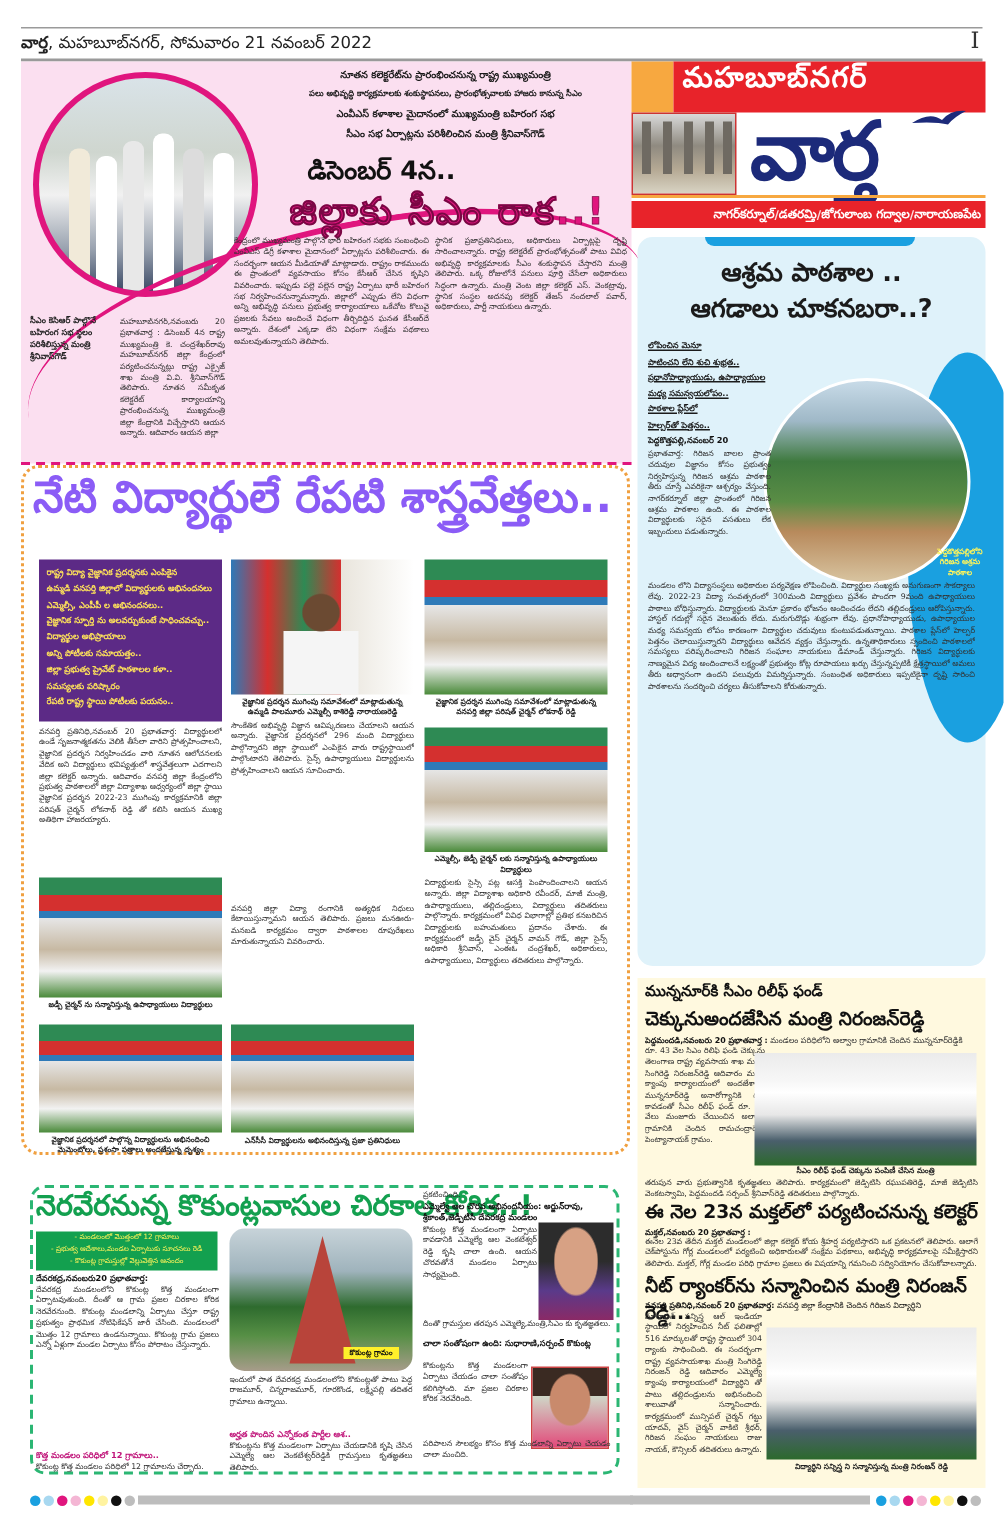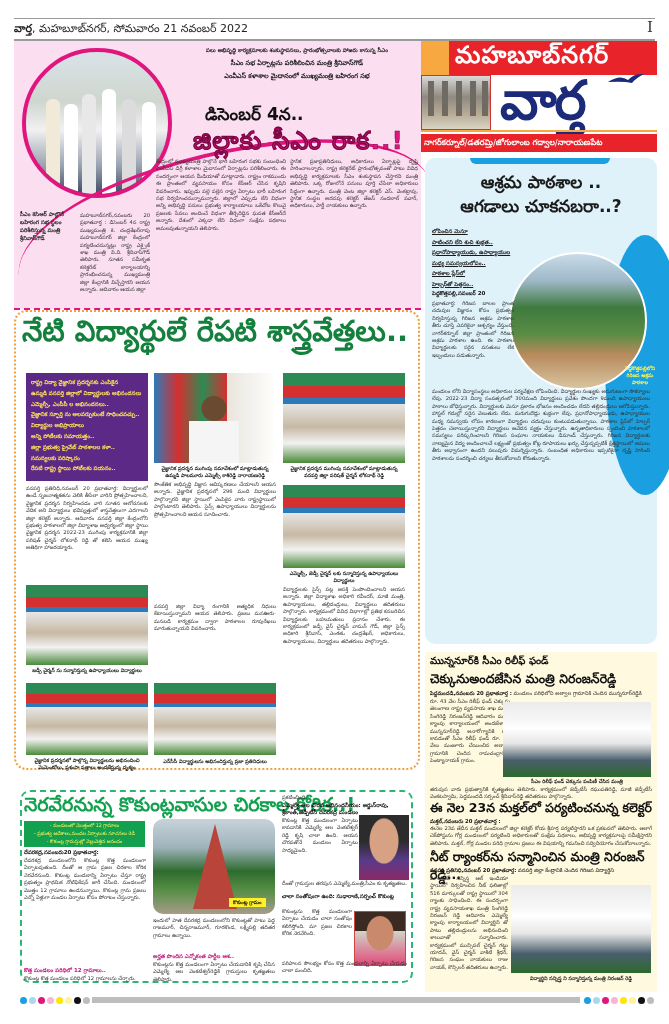--- a/index.html
+++ b/index.html
@@ -27,46 +27,46 @@
   .lead-caption { left: 20px; top: 210px; width: 60px; font-size: 5.5px; line-height: 8px; font-weight: bold; color: #222; }
   .txt { font-size: 5.2px; line-height: 7.4px; color: #333; text-align: justify; overflow: hidden; }
   .lead-col1 { left: 80px; top: 212px; width: 70px; height: 90px; }
   .lead-col2 { left: 156px; top: 158px; width: 130px; height: 145px; }
   .lead-col3 { left: 290px; top: 158px; width: 128px; height: 145px; }
   .lead-dash { left: 14px; top: 308px; width: 407px; height: 0; border-top: 2px dashed #e0157e; }
 
   
   .mast-orange { left: 421px; top: 41px; width: 28px; height: 34px; background: #f7a840; }
   .mast-red { left: 449px; top: 41px; width: 208px; height: 34px; background: #e8232a; }
-  .mast-place { left: 455px; top: 41px; font-size: 24px; font-weight: bold; color: #ffffff; letter-spacing: 1px; }
+  .mast-place { left: 455px; top: 41px; font-size: 19px; font-weight: bold; color: #ffffff; letter-spacing: 1px; }
   .mast-photo { left: 421px; top: 75px; width: 70px; height: 55px; background: linear-gradient(180deg,#d9d9d9 0%,#8f8a80 40%,#b5a994 70%,#d9d4c4 100%); border: 1px solid #c33; }
   .mast-photo .pillar { position: absolute; top: 5px; width: 6px; height: 35px; background: #6f6a62; }
   .mast-logo { left: 500px; top: 68px; font-size: 54px; font-weight: bold; color: #1c2a7a; letter-spacing: -2px; font-family: "DejaVu Serif", serif; }
   .mast-bird { left: 606px; top: 72px; width: 40px; height: 14px; }
   .mast-orange2 { left: 421px; top: 130px; width: 236px; height: 2px; background: #f7a840; }
-  .mast-districts { left: 421px; top: 134px; width: 236px; height: 18px; background: #e8232a; color: #fff; font-size: 8px; font-weight: bold; display: flex; align-items: center; justify-content: flex-start; padding: 0 3px; }
+  .mast-districts { left: 421px; top: 134px; width: 236px; height: 18px; background: #e8232a; color: #fff; font-size: 8px; font-weight: bold; display: flex; align-items: center; justify-content: flex-end; padding: 0 3px; }
   .mast-districts span.sep { opacity: 0.85; }
 
   
   .ash { left: 425px; top: 158px; width: 232px; height: 486px; background: #dff2fa; border-radius: 10px; overflow: hidden; }
   .ash-tab { left: 470px; top: 158px; width: 140px; height: 6px; background: #1aa0e0; border-radius: 0 0 6px 6px; }
   .ash-h1 { left: 425px; top: 172px; width: 232px; text-align: center; font-size: 17px; font-weight: bold; color: #1b1b1b; }
   .ash-h2 { left: 425px; top: 196px; width: 232px; text-align: center; font-size: 17px; font-weight: bold; color: #1b1b1b; }
   .ash-blue { left: 605px; top: 235px; width: 80px; height: 260px; border-radius: 50%; background: #1aa0e0; }
   .ash-photo { left: 509px; top: 252px; width: 138px; height: 138px; border-radius: 50%; overflow: hidden; border: 2px solid #ffffff; background: linear-gradient(180deg,#c8dbe8 0%,#9fb8c7 20%,#3f7a3f 40%,#5a8d45 60%,#b88a5c 75%,#d8c4a0 100%); }
   .ash-photocap { left: 620px; top: 365px; width: 40px; font-size: 5px; line-height: 7px; color: #fff45a; text-align: center; font-weight: bold; }
   .ash-bullets { left: 432px; top: 226px; width: 80px; font-size: 5.5px; line-height: 10.5px; color: #1b1b1b; font-weight: bold; }
   .ash-bullets div { text-decoration: underline; }
   .ash-dateline { left: 432px; top: 290px; width: 85px; font-size: 5.5px; font-weight: bold; color: #111; }
   .ash-body1 { left: 432px; top: 300px; width: 82px; height: 88px; }
   .ash-body2 { left: 432px; top: 388px; width: 218px; height: 252px; }
 
   
   .sci { left: 14px; top: 310px; width: 406px; height: 460px; border: 2px dotted #f0a040; border-radius: 12px; }
-  .sci-head { left: 22px; top: 314px; font-size: 29px; font-weight: bold; color: #15803d; letter-spacing: 0px; }
+  .sci-head { left: 22px; top: 314px; font-size: 29px; font-weight: bold; color: #8b5cf6; letter-spacing: 0px; }
   .sci-purple { left: 26px; top: 373px; width: 122px; height: 108px; background: #5c2a86; padding: 4px 5px; }
   .sci-purple div { font-size: 5.6px; line-height: 10.8px; color: #ffe35a; font-weight: bold; white-space: nowrap; overflow: hidden; }
   .sci-col1 { left: 26px; top: 485px; width: 122px; height: 100px; }
   .ph { background: linear-gradient(180deg,#2e8a54 0%,#2e8a54 15%,#d4302f 15%,#d4302f 28%,#2e7ab8 28%,#2e7ab8 34%,#e6e6e6 34%,#c7b9a3 60%,#f2f2f2 78%,#4a8a3a 100%); }
   .sci-ph1 { left: 154px; top: 373px; width: 122px; height: 90px; background: linear-gradient(90deg,#2e7ab8 0%,#d4302f 20%,#2e8a54 40%,#d4302f 60%,#e9e5dc 60%,#ffffff 100%); }
   .sci-ph1 .man { position: absolute; left: 35px; top: 20px; width: 50px; height: 70px; background: radial-gradient(circle at 50% 22%,#6b4a32 0 12px,transparent 13px), linear-gradient(180deg,transparent 0 40%,#f5f5f5 40%); }
   .sci-ph2 { left: 283px; top: 373px; width: 122px; height: 90px; }
   .sci-cap1 { left: 154px; top: 465px; width: 122px; font-size: 5px; line-height: 7px; text-align: center; font-weight: bold; color: #222; }
   .sci-cap2 { left: 283px; top: 465px; width: 122px; font-size: 5px; line-height: 7px; text-align: center; font-weight: bold; color: #222; }
   .sci-col2 { left: 154px; top: 481px; width: 122px; height: 120px; }
@@ -146,23 +146,24 @@
 <div class="abs lead-circle">
   <div class="p" style="left:20px;height:95px;background:#f1ead9"></div>
   <div class="p" style="left:38px;height:90px"></div>
   <div class="p" style="left:56px;height:100px;background:#e8e8e8"></div>
   <div class="p" style="left:76px;height:105px"></div>
   <div class="p" style="left:96px;height:95px;background:#dcdcdc"></div>
   <div class="p" style="left:116px;height:92px"></div>
 </div>
 <div class="abs lead-swoosh"></div>
 <div class="abs lead-kicker">
+  <div>నూతన కలెక్టరేట్‌ను ప్రారంభించనున్న రాష్ట్ర ముఖ్యమంత్రి</div>
   <div style="white-space:nowrap;font-size:5.5px">పలు అభివృద్ధి కార్యక్రమాలకు శంకుస్థాపనలు, ప్రారంభోత్సవాలకు హాజరు కానున్న సీఎం</div>
+  <div>ఎంవీఎస్ కళాశాల మైదానంలో ముఖ్యమంత్రి బహిరంగ సభ</div>
   <div>సీఎం సభ ఏర్పాట్లను పరిశీలించిన మంత్రి శ్రీనివాస్‌గౌడ్</div>
-  <div>ఎంవీఎస్ కళాశాల మైదానంలో ముఖ్యమంత్రి బహిరంగ సభ</div>
 </div>
 <div class="abs lead-sub">డిసెంబర్ 4న..</div>
 <div class="abs lead-headline">జిల్లాకు సీఎం రాక..!</div>
 <div class="abs lead-caption">సీఎం కెసిఆర్ పాల్గొనే బహిరంగ సభ స్థలం పరిశీలిస్తున్న మంత్రి శ్రీనివాస్‌గౌడ్</div>
 <div class="abs txt lead-col1">మహబూబ్‌నగర్,నవంబరు 20 ప్రభాతవార్త : డిసెంబర్ 4న రాష్ట్ర ముఖ్యమంత్రి కె. చంద్రశేఖర్‌రావు మహబూబ్‌నగర్ జిల్లా కేంద్రంలో పర్యటించనున్నట్లు రాష్ట్ర ఎక్సైజ్ శాఖ మంత్రి వి.వి. శ్రీనివాస్‌గౌడ్ తెలిపారు. నూతన సమీకృత కలెక్టరేట్ కార్యాలయాన్ని ప్రారంభించనున్న ముఖ్యమంత్రి జిల్లా కేంద్రానికి విచ్చేస్తారని ఆయన అన్నారు. ఆదివారం ఆయన జిల్లా</div>
 <div class="abs txt lead-col2">కేంద్రంలో ముఖ్యమంత్రి పాల్గొనే భారీ బహిరంగ సభకు సంబంధించి ఎంవీఎస్ డిగ్రీ కళాశాల మైదానంలో ఏర్పాట్లను పరిశీలించారు. ఈ సందర్భంగా ఆయన మీడియాతో మాట్లాడారు. రాష్ట్రం రాకముందు ఈ ప్రాంతంలో వ్యవసాయం కోసం కేసీఆర్ చేసిన కృషిని వివరించారు. ఇప్పుడు పల్లె పల్లెన రాష్ట్ర ఏర్పాటు భారీ బహిరంగ సభ నిర్వహించనున్నామన్నారు. జిల్లాలో ఎప్పుడు లేని విధంగా అన్ని అభివృద్ధి పనులు ప్రభుత్వ కార్యాలయాలు ఒకేచోట కొలువై ప్రజలకు సేవలు అందించే విధంగా తీర్చిదిద్దిన ఘనత కేసీఆర్‌దే అన్నారు. దేశంలో ఎక్కడా లేని విధంగా సంక్షేమ పథకాలు అమలవుతున్నాయని తెలిపారు.</div>
 <div class="abs txt lead-col3">స్థానిక ప్రజాప్రతినిధులు, అధికారులు ఏర్పాట్లపై దృష్టి సారించాలన్నారు. రాష్ట్ర కలెక్టరేట్ ప్రారంభోత్సవంతో పాటు వివిధ అభివృద్ధి కార్యక్రమాలకు సీఎం శంకుస్థాపన చేస్తారని మంత్రి తెలిపారు. ఒక్క రోజులోనే పనులు పూర్తి చేసేలా అధికారులు సిద్ధంగా ఉన్నారు. మంత్రి వెంట జిల్లా కలెక్టర్ ఎస్. వెంకట్రావు, స్థానిక సంస్థల అదనపు కలెక్టర్ తేజస్ నందలాల్ పవార్, అధికారులు, పార్టీ నాయకులు ఉన్నారు.</div>
 <div class="abs lead-dash"></div>
 
 <div class="abs mast-orange"></div>

